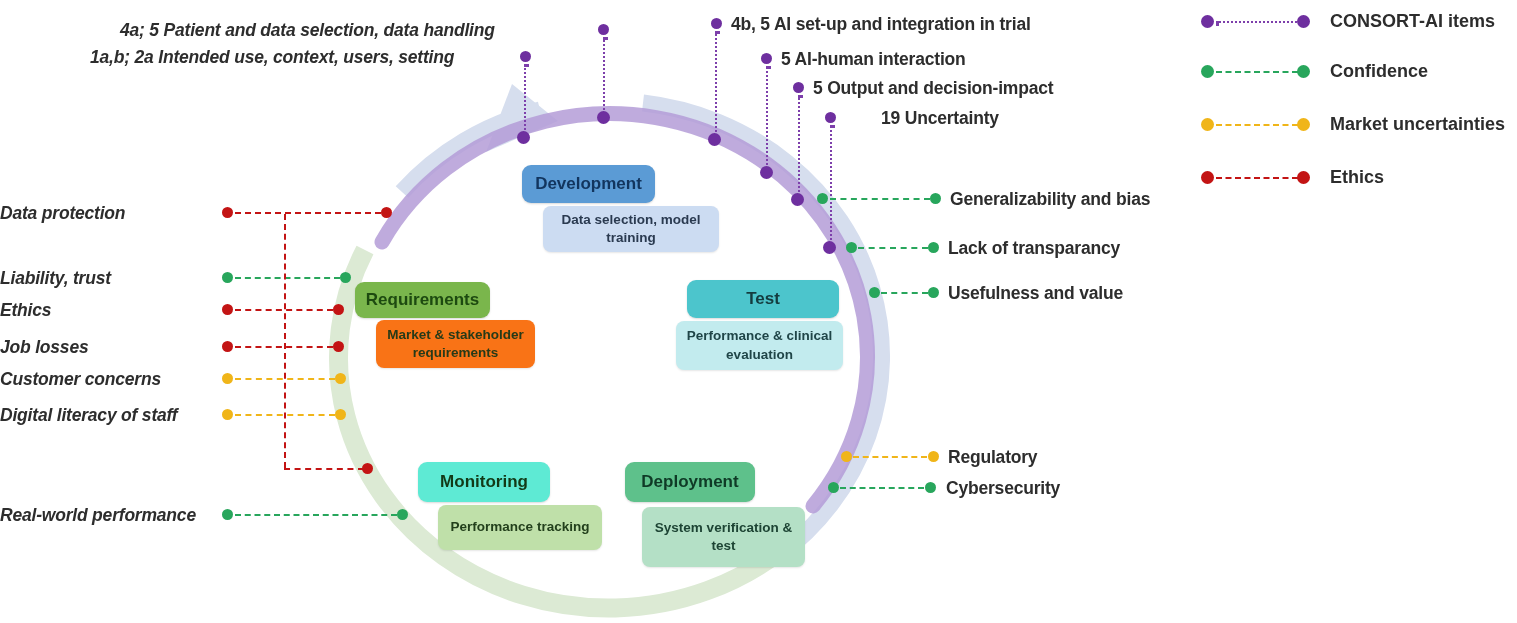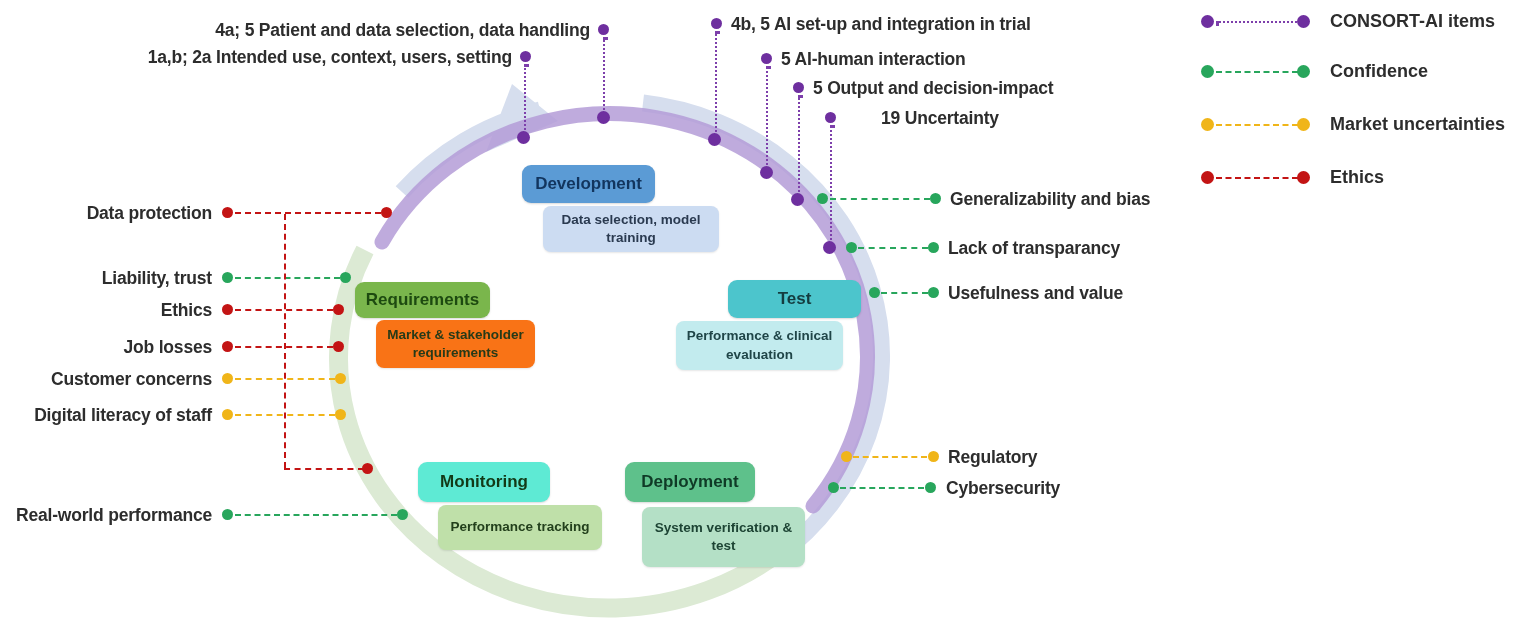--- a/index.html
+++ b/index.html
@@ -6,21 +6,21 @@
   #stage{
     position:relative;width:1517px;height:623px;background:#ffffff;
     font-family:"Liberation Sans",sans-serif;overflow:hidden;
     -webkit-font-smoothing:antialiased;
   }
   #rings{position:absolute;left:0;top:0;}
   .lbl{
     position:absolute;color:#2d2d2d;font-size:17.5px;font-weight:600;
     white-space:nowrap;line-height:1.15;letter-spacing:-0.2px;
   }
-  .lbl.r{text-align:right;}
+  .lbl.r{text-align:left;font-style:italic;}
   .dot{position:absolute;border-radius:50%;width:11px;height:11px;}
   .dot.lg{width:13px;height:13px;}
   .c-purple{background:#6e2f9f;}
   .c-green{background:#28a65c;}
   .c-yellow{background:#f0b519;}
   .c-red{background:#c31414;}
   .hline{position:absolute;height:0;border-top:2px dashed #999;}
   .vline{position:absolute;width:0;border-left:2px dashed #999;}
   .b-purple{border-color:#7d3fab;border-top-style:dotted;border-left-style:dotted;}
   .b-green{border-color:#28a65c;}
@@ -146,21 +146,21 @@
   <div class="hline b-green" style="left:235px;top:514px;width:162px;"></div>
   <div class="dot c-green" style="left:397px;top:509px;"></div>
 
   <div class="vline b-red" style="left:284px;top:214px;height:254px;"></div>
   <div class="hline b-red" style="left:284px;top:468px;width:80px;"></div>
   <div class="dot c-red" style="left:362px;top:463px;"></div>
 
   <div class="phase" style="left:522px;top:165px;width:133px;height:38px;background:#5b9bd5;color:#12355e;">Development</div>
   <div class="phase sub" style="left:543px;top:206px;width:176px;height:46px;background:#ccdcf2;color:#2a3a50;">Data selection, model training</div>
 
-  <div class="phase" style="left:728px;top:280px;width:133px;height:38px;background:#4cc5cc;color:#143c3f;">Test</div>
+  <div class="phase" style="left:687px;top:280px;width:152px;height:38px;background:#4cc5cc;color:#143c3f;">Test</div>
   <div class="phase sub" style="left:676px;top:321px;width:167px;height:49px;background:#c2ebee;color:#1f4548;">Performance &amp; clinical evaluation</div>
 
   <div class="phase" style="left:355px;top:282px;width:135px;height:36px;background:#7ab64c;color:#1d4a10;">Requirements</div>
   <div class="phase sub" style="left:376px;top:320px;width:159px;height:48px;background:#f97316;color:#263a18;">Market &amp; stakeholder requirements</div>
 
   <div class="phase" style="left:418px;top:462px;width:132px;height:40px;background:#5eead4;color:#123a17;">Monitoring</div>
   <div class="phase sub" style="left:438px;top:505px;width:164px;height:45px;background:#bfe0a9;color:#23401c;">Performance tracking</div>
 
   <div class="phase" style="left:625px;top:462px;width:130px;height:40px;background:#5ec18b;color:#0f3a26;">Deployment</div>
   <div class="phase sub" style="left:642px;top:507px;width:163px;height:60px;background:#b4e0c6;color:#1d4434;">System verification &amp; test</div>

